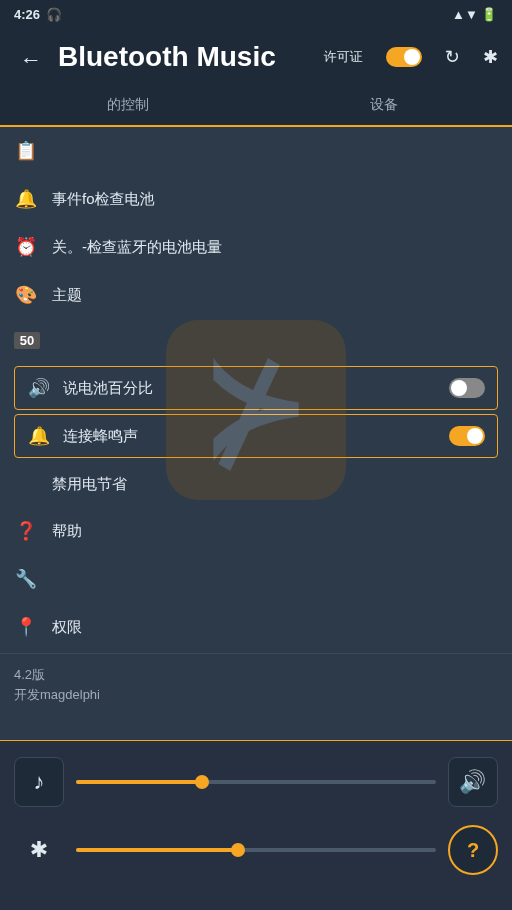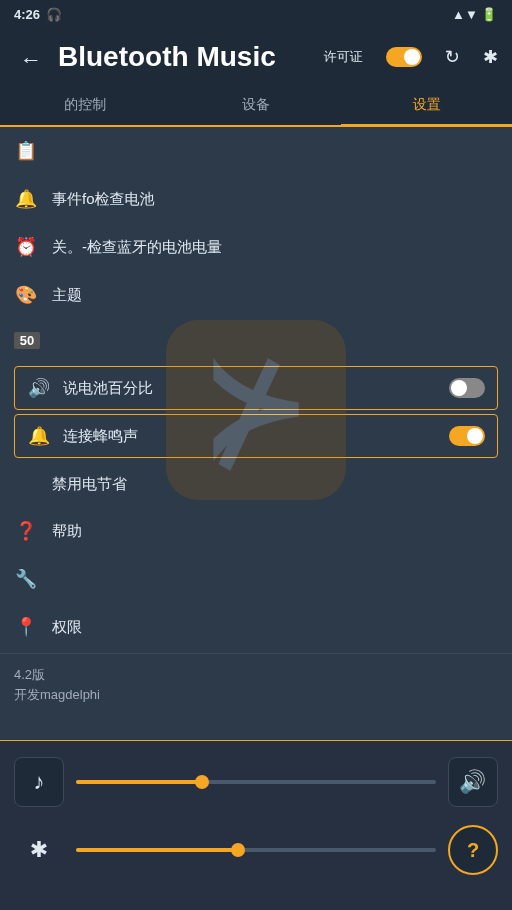--- a/index.html
+++ b/index.html
@@ -289,23 +289,20 @@
   </div>
 </div>
 
 <div class="tabs">
   <div class="tab">
     <span>的控制</span>
   </div>
   <div class="tab">
     <span>设备</span>
   </div>
-  <div class="tab active">
-    <span>设置</span>
-  </div>
 </div>
 
 <div class="watermark">
   <svg viewBox="0 0 100 100" fill="none" xmlns="http://www.w3.org/2000/svg">
     <rect width="100" height="100" rx="18" fill="#b87000"></rect>
     <text x="50" y="72" font-size="72" text-anchor="middle" fill="white" font-weight="bold">⊁</text>
   </svg>
 </div>
 
 <div class="content">

